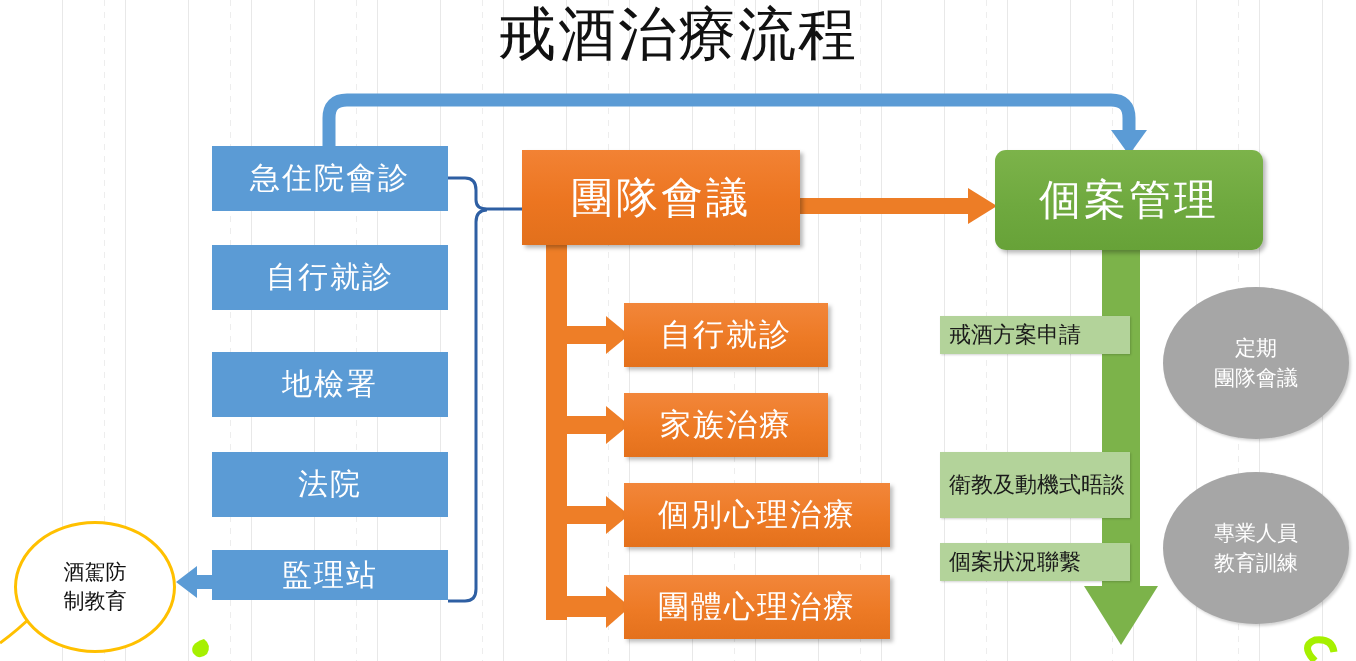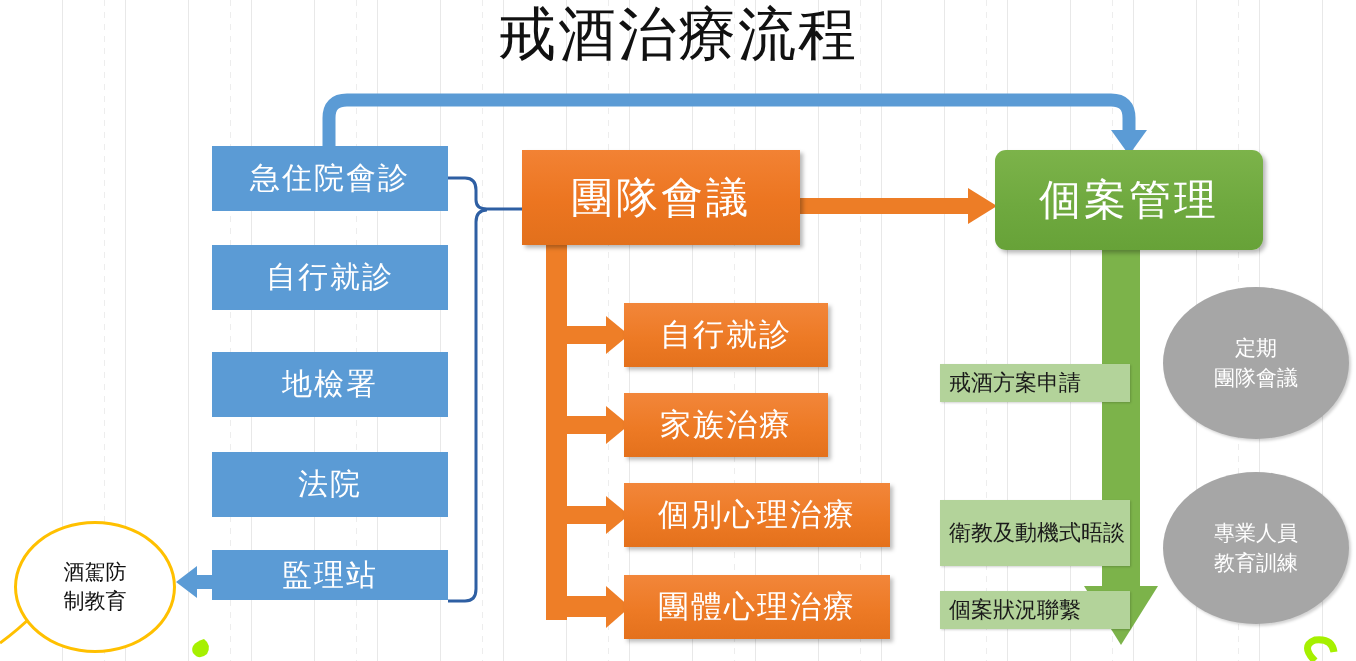--- a/index.html
+++ b/index.html
@@ -49,21 +49,20 @@
   .green-main{
     background:linear-gradient(to bottom,#7cb34a 0%,#6fa93f 55%,#67a238 100%);
     color:#fff;font-size:42px;letter-spacing:3px;
     box-shadow:3px 3px 4px rgba(0,0,0,.28);
     border-radius:11px;
   }
   .green-item{
     background:#b3d39a;color:#1a1a1a;font-size:22px;line-height:30px;
     justify-content:flex-start;padding-left:9px;text-align:left;
     box-shadow:1px 1px 2px rgba(0,0,0,.18);
-    margin-top:48px;
   }
   .gray-ellipse{
     background:#a6a6a6;color:#fff;border-radius:50%;
     font-size:21px;line-height:30px;text-align:center;
     box-shadow:2px 2px 3px rgba(0,0,0,.18);
   }
   .yellow-ellipse{
     background:#ffffff;border:3px solid #ffc000;border-radius:50%;
     color:#111;font-size:21px;line-height:29px;text-align:center;
   }

